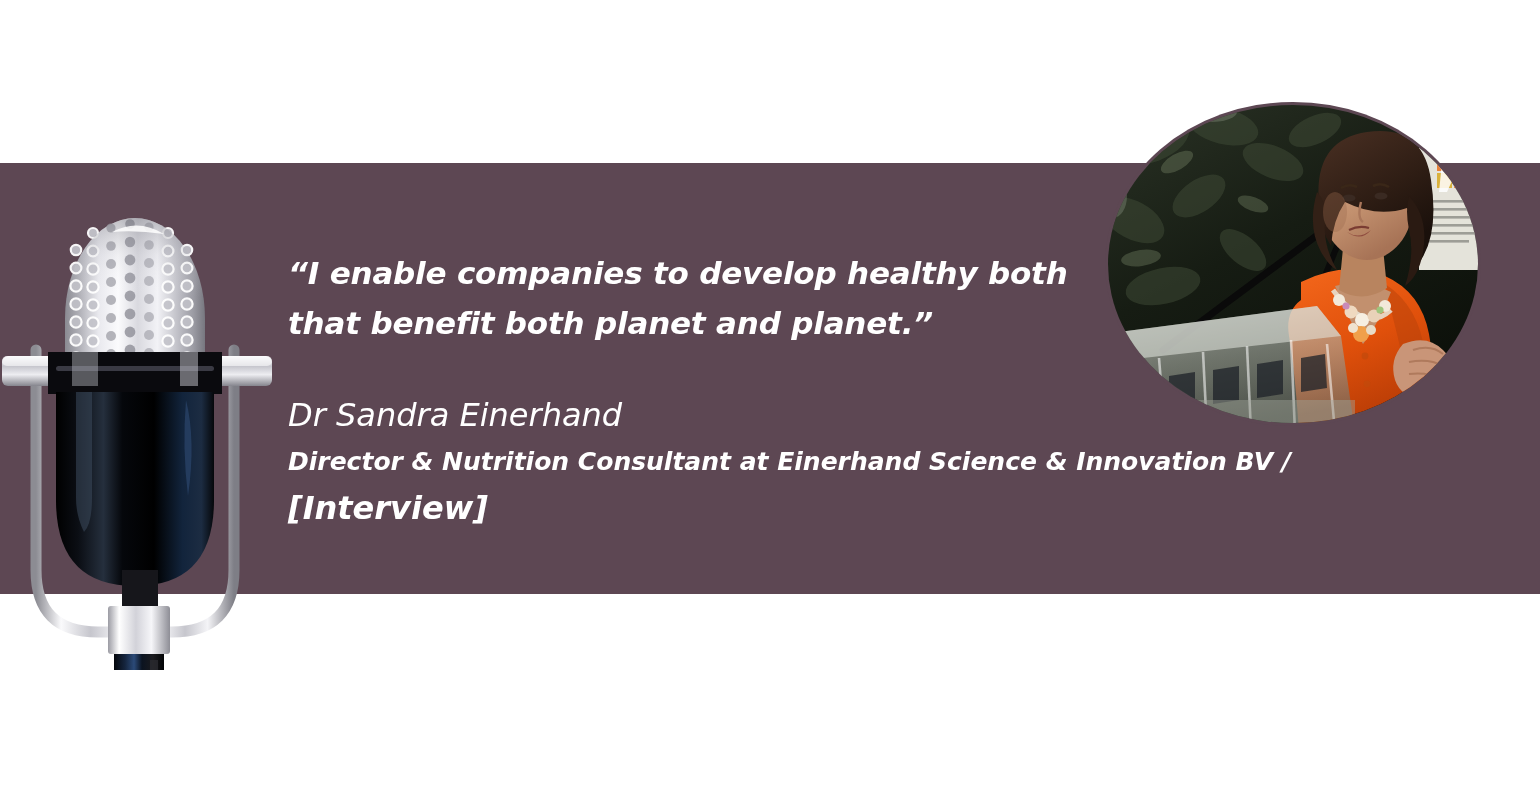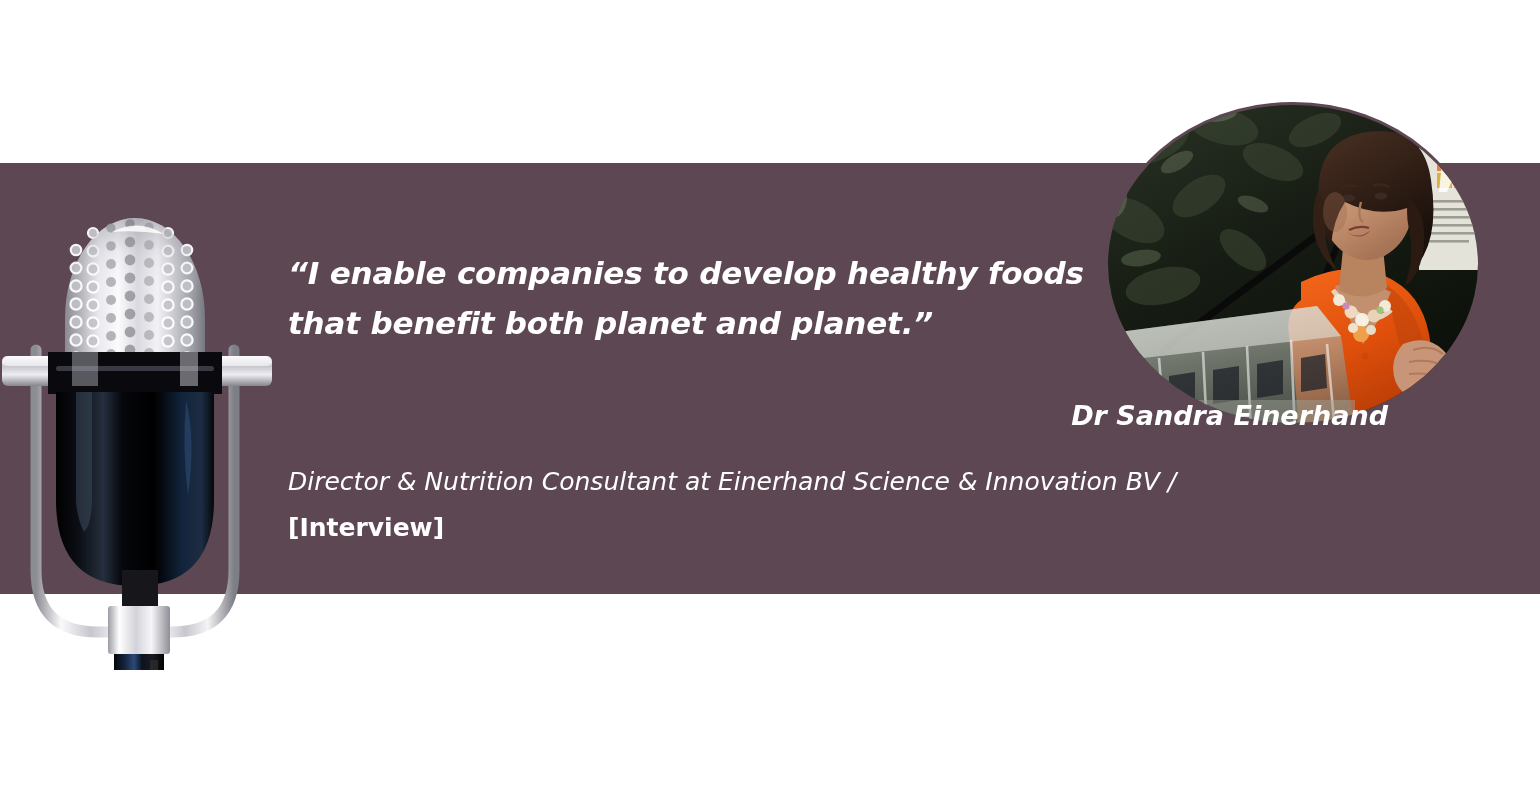--- a/index.html
+++ b/index.html
@@ -41,39 +41,38 @@
     line-height: 50px;
     letter-spacing: -0.2px;
     white-space: nowrap;
   }
   #attribution {
     margin-top: 44px;
   }
   .attrib-name {
     font-family: "DejaVu Sans", sans-serif;
     font-style: italic;
-    font-weight: bold;
-    font-size: 27px;
+    font-weight: normal;
+    font-size: 32px;
     line-height: 47px;
     white-space: nowrap;
-    text-align: right;
   }
   .attrib-role {
     font-family: "DejaVu Sans", sans-serif;
     font-style: italic;
-    font-weight: normal;
+    font-weight: bold;
     font-size: 25px;
     line-height: 46px;
     white-space: nowrap;
-    margin-top: 20px;
   }
   .attrib-tag {
     font-family: "DejaVu Sans", sans-serif;
+    font-style: italic;
     font-weight: bold;
-    font-size: 25px;
+    font-size: 32px;
     line-height: 46px;
     white-space: nowrap;
   }
 
   
   #microphone {
     position: absolute;
     left: 0px;
     top: 100px;
     width: 290px;
@@ -431,21 +430,21 @@
           <path d="M 198 258 L 222 254 L 224 288 L 198 292 Z"></path>
         </g>
         <path d="M 28 300 L 252 300 L 252 332 L 28 332 Z" fill="#9FA49A" opacity="0.45"></path>
       </g>
     </g>
   </svg>
 </div>
 
 <div id="text-block">
   <div id="quote">
-    <div class="quote-line">“I enable companies to develop healthy foods</div>
+    <div class="quote-line">“I enable companies to develop healthy both</div>
     <div class="quote-line">that benefit both planet and planet.”</div>
   </div>
   <div id="attribution">
     <div class="attrib-name">Dr Sandra Einerhand</div>
     <div class="attrib-role">Director &amp; Nutrition Consultant at Einerhand Science &amp; Innovation BV /</div>
     <div class="attrib-tag"> [Interview]</div>
   </div>
 </div>
 
 </body></html>

